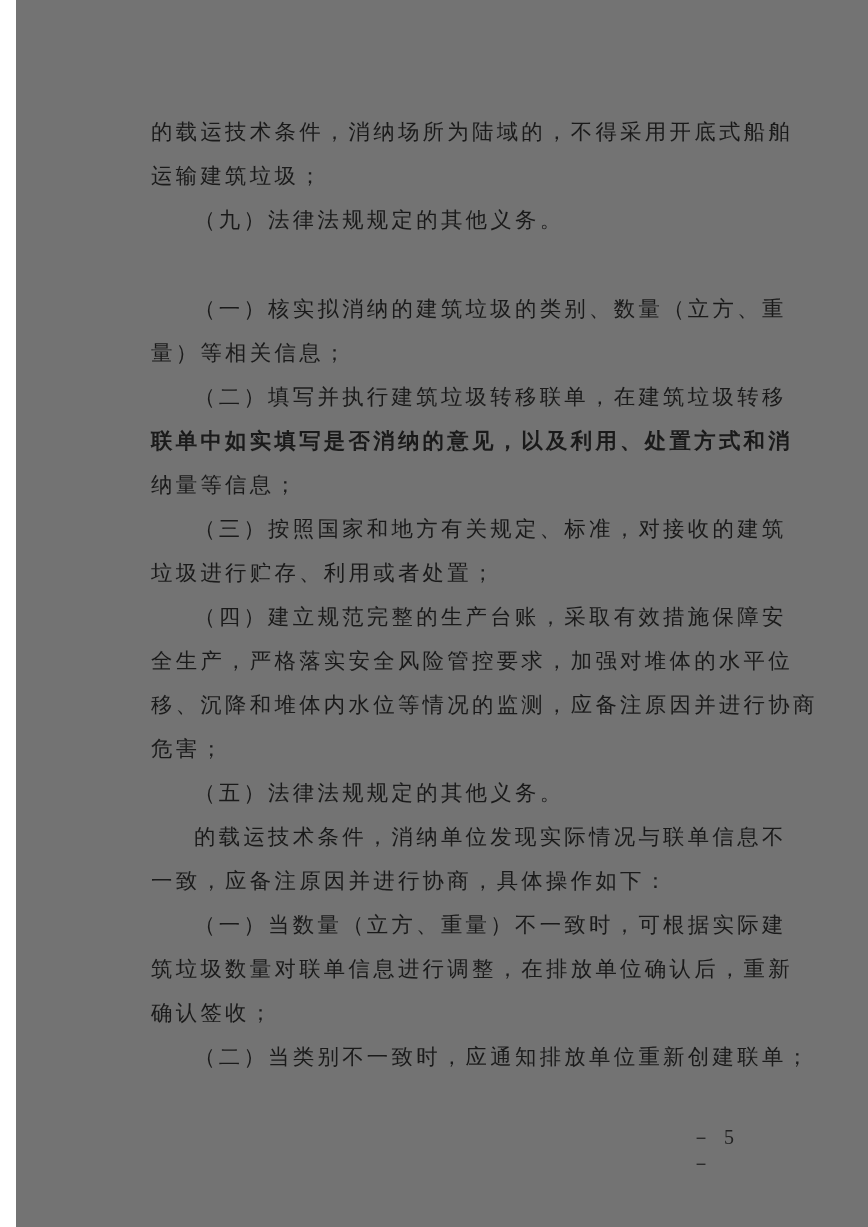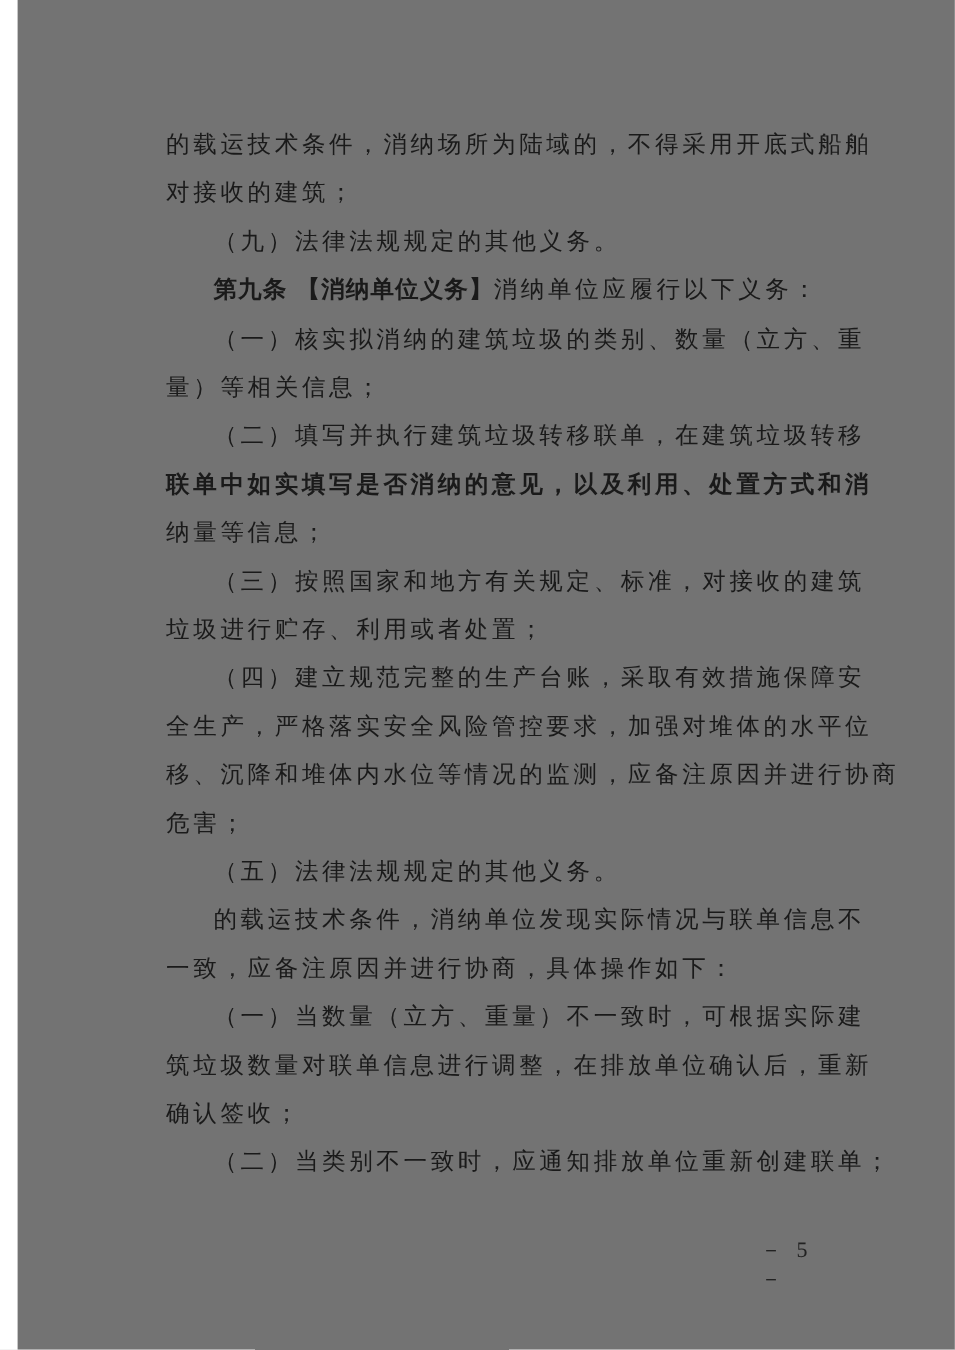--- a/index.html
+++ b/index.html
@@ -22,26 +22,23 @@
       position: absolute; left: 675px; top: 1124px; width: 70px;
       font-size: 20px; line-height: 26px; letter-spacing: 4px; color: #222;
       font-family: "Liberation Serif", serif;
     }
   </style>
 </head>
 <body>
 
 <div class="page">
   <div class="line" style="top:117px;">的载运技术条件，消纳场所为陆域的，不得采用开底式船舶</div>
-  <div class="line last" style="top:161px;">对接收的建筑；</div>
+  <div class="line last" style="top:161px;">运输建筑垃圾；</div>
   <div class="line indent last" style="top:205px;">（九）法律法规规定的其他义务。</div>
 
-  <div class="line indent last" style="top:249px;">
-    <span class="bold">第九条 【消纳单位义务】</span><span>消纳单位应履行以下义务：</span>
-  </div>
 
   <div class="line indent" style="top:294px;">（一）核实拟消纳的建筑垃圾的类别、数量（立方、重</div>
   <div class="line last" style="top:338px;">量）等相关信息；</div>
 
   <div class="line indent" style="top:382px;">（二）填写并执行建筑垃圾转移联单，在建筑垃圾转移</div>
   <div class="line" style="top:426px;font-weight:bold;">联单中如实填写是否消纳的意见，以及利用、处置方式和消</div>
   <div class="line last" style="top:470px;">纳量等信息；</div>
 
   <div class="line indent" style="top:514px;">（三）按照国家和地方有关规定、标准，对接收的建筑</div>
   <div class="line last" style="top:558px;">垃圾进行贮存、利用或者处置；</div>

